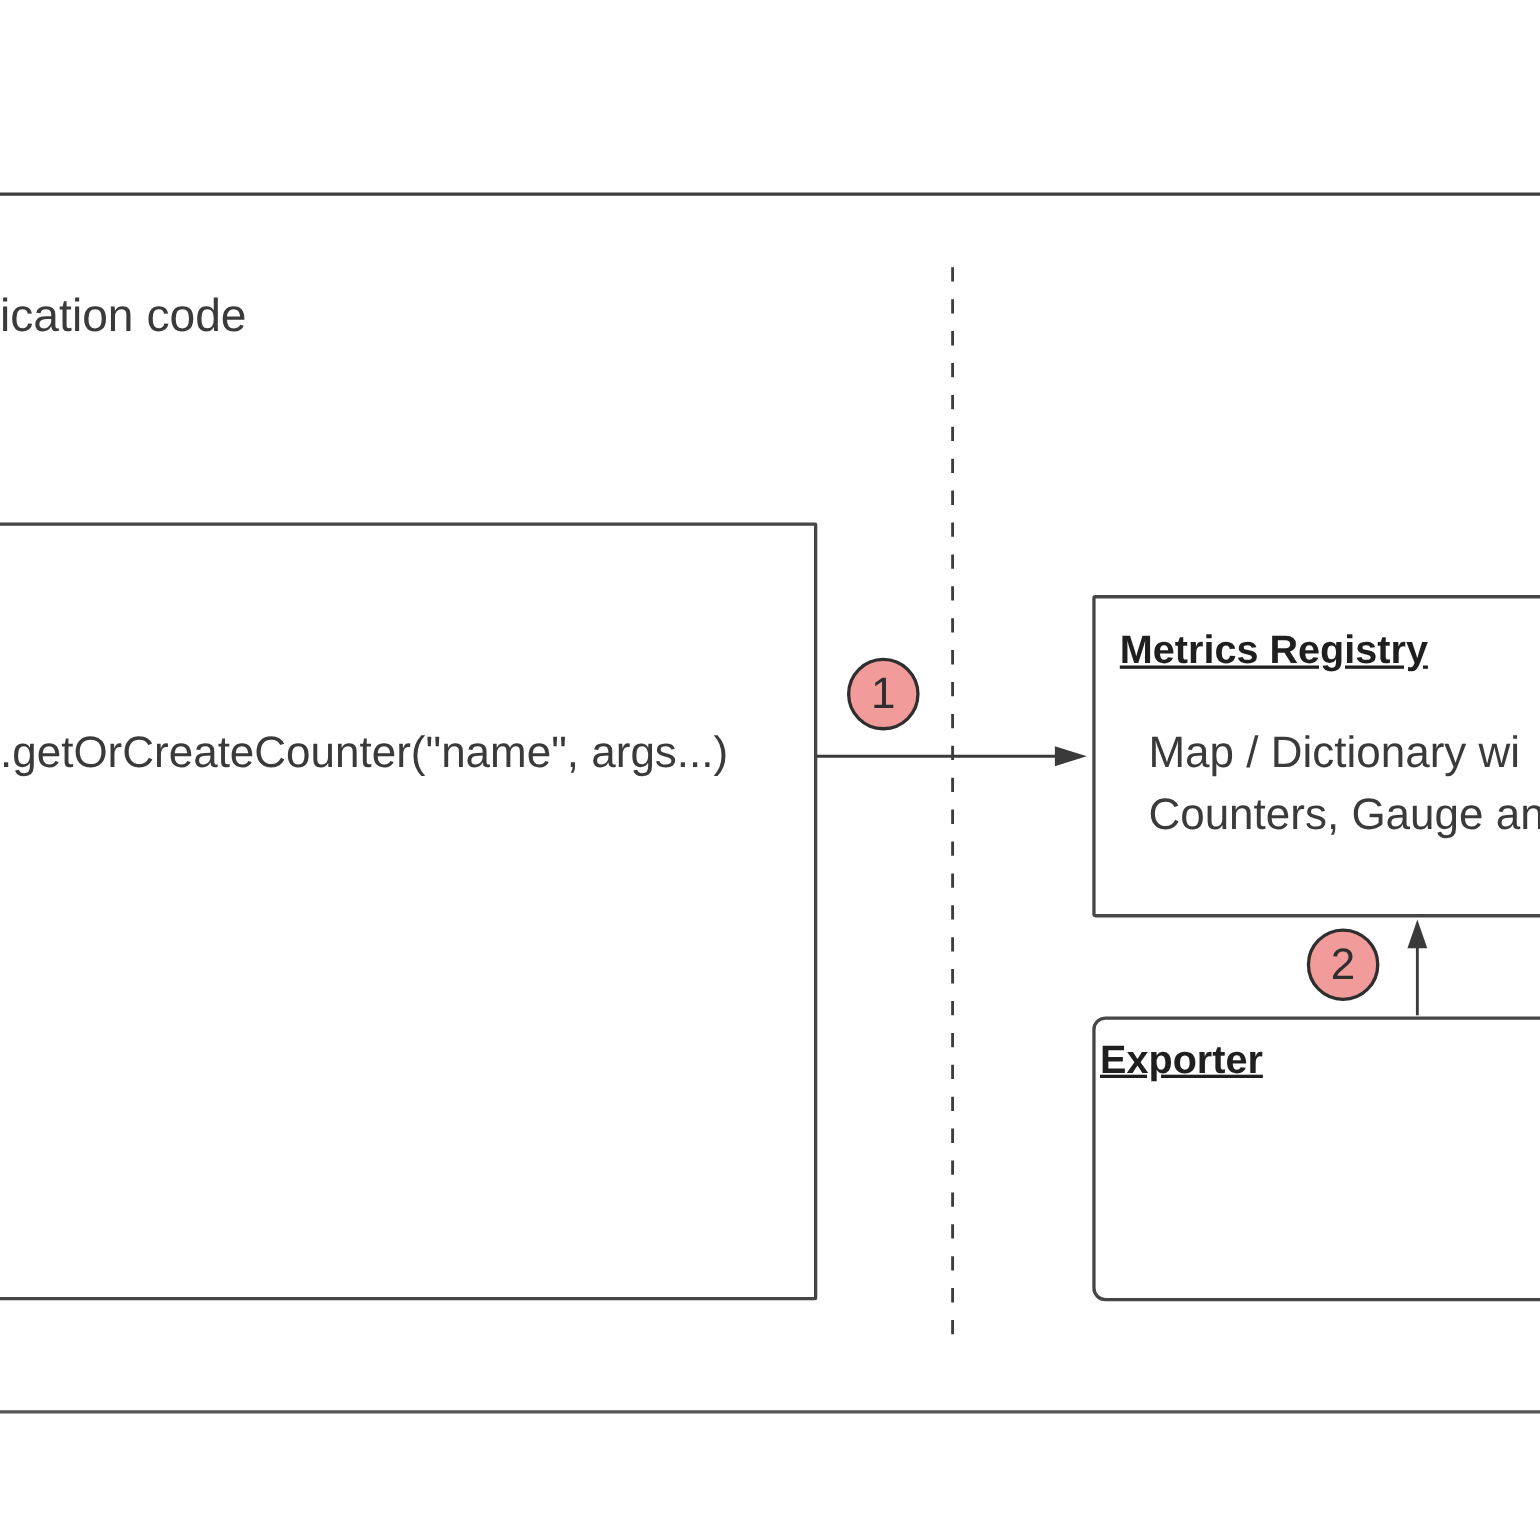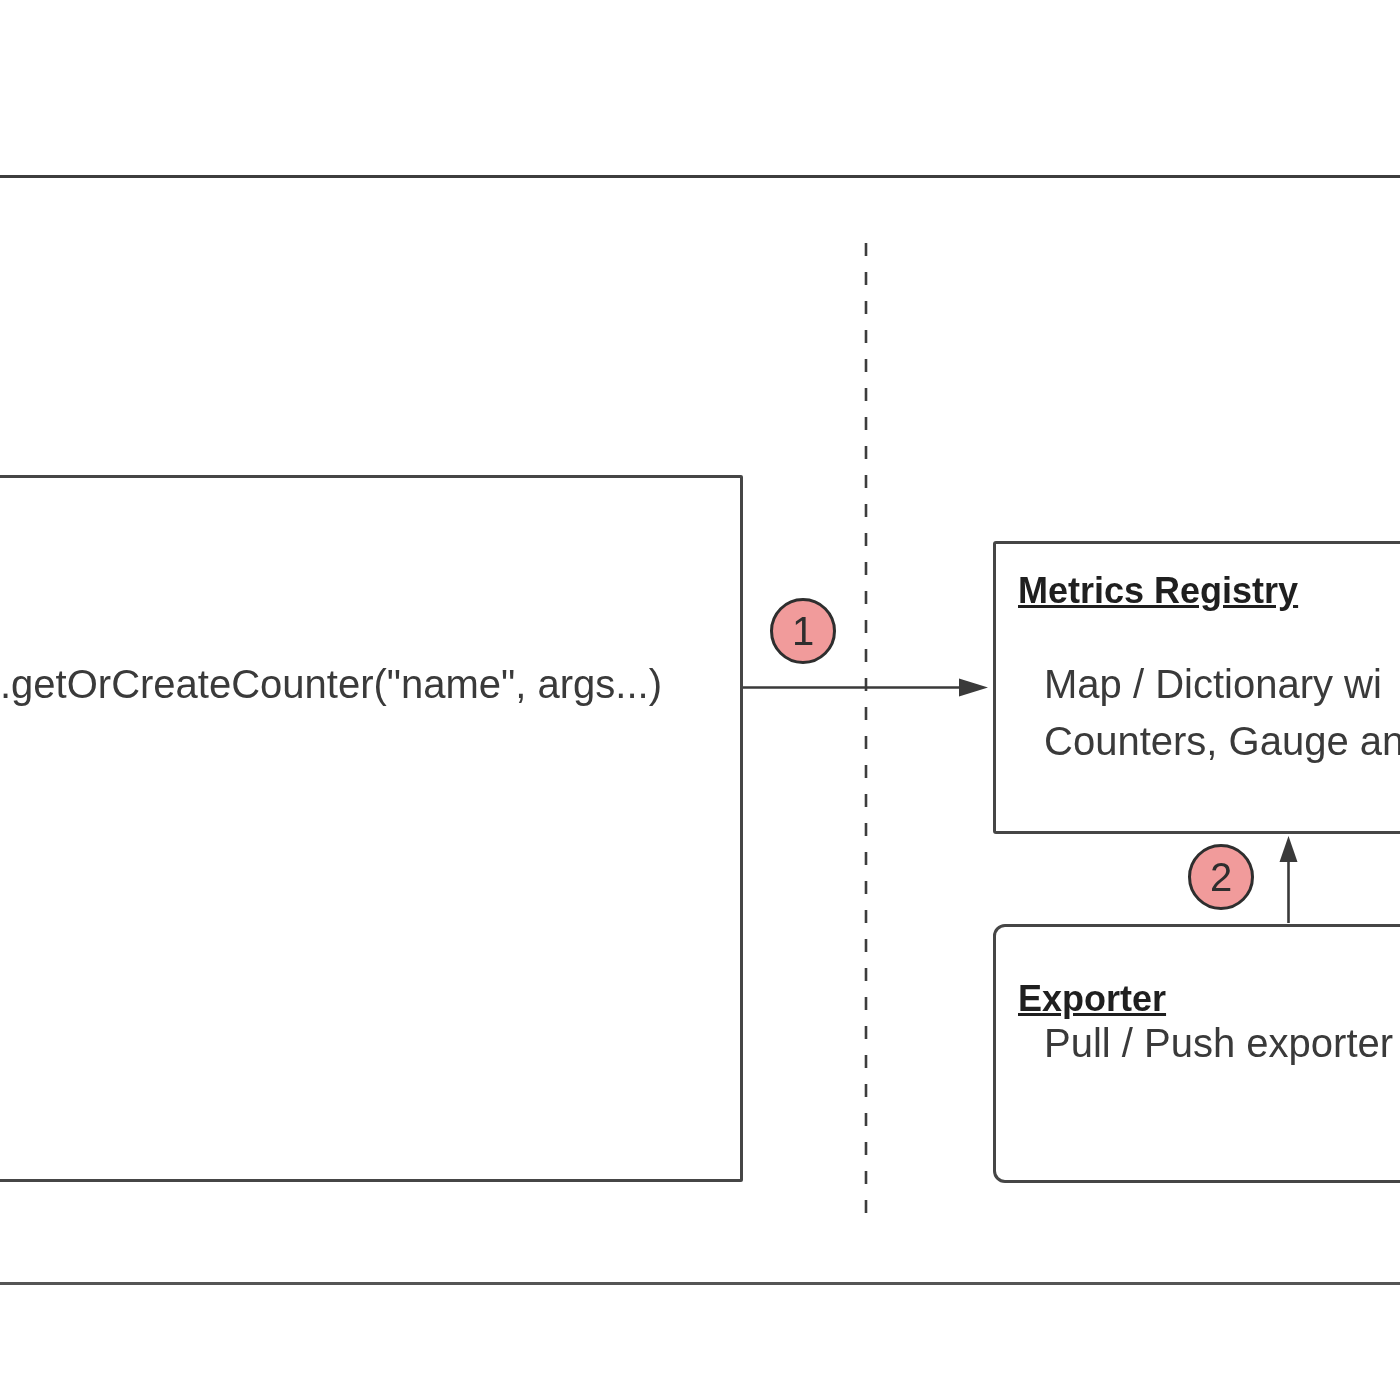--- a/index.html
+++ b/index.html
@@ -63,21 +63,21 @@
   }
   .box-body {
     position: absolute;
     font-size: 40px;
     line-height: 57px;
     color: var(--text-secondary, #3a3a3a);
     white-space: nowrap;
   }
   .metrics-registry-box .box-title { left: 22px; top: 29px; }
   .metrics-registry-box .box-body  { left: 48px; top: 112px; }
-  .exporter-box .box-title { left: 22px; top: 18px; margin-top: 36px; }
+  .exporter-box .box-title { left: 4px; top: 18px; }
   .exporter-box .box-body  { left: 48px; top: 88px; }
 
   .code-text {
     position: absolute;
     left: 0px; top: 664px;
     font-size: 40px;
     line-height: 1;
     color: var(--text-secondary, #3a3a3a);
     white-space: nowrap;
   }
@@ -112,36 +112,36 @@
       <line x1="718" y1="687.5" x2="963" y2="687.5" stroke="#3a3a3a" stroke-width="2.6"></line>
       <polygon points="988,687.5 959,678.5 959,696.5" fill="#3a3a3a"></polygon>
     </g>
 
     <g>
       <line x1="1288.5" y1="923" x2="1288.5" y2="858" stroke="#3a3a3a" stroke-width="2.6"></line>
       <polygon points="1288.5,836 1279.5,862 1297.5,862" fill="#3a3a3a"></polygon>
     </g>
   </svg>
 
+  <div class="region-label label-left">ication code</div>
 
 
   <div class="box app-code-box"></div>
 
   <div class="code-text">.getOrCreateCounter("name", args...)</div>
 
   <div class="box metrics-registry-box">
     <div class="box-title">Metrics Registry</div>
     <div class="box-body">
       <div>Map / Dictionary wi</div>
       <div>Counters, Gauge an</div>
     </div>
   </div>
 
   <div class="box exporter-box">
     <div class="box-title">Exporter</div>
-    <div class="box-body">Pull / Push exporter</div>
   </div>
 
   <div class="badge badge-1">1</div>
 
   <div class="badge badge-2">2</div>
 
 </div>
 
 </body></html>

